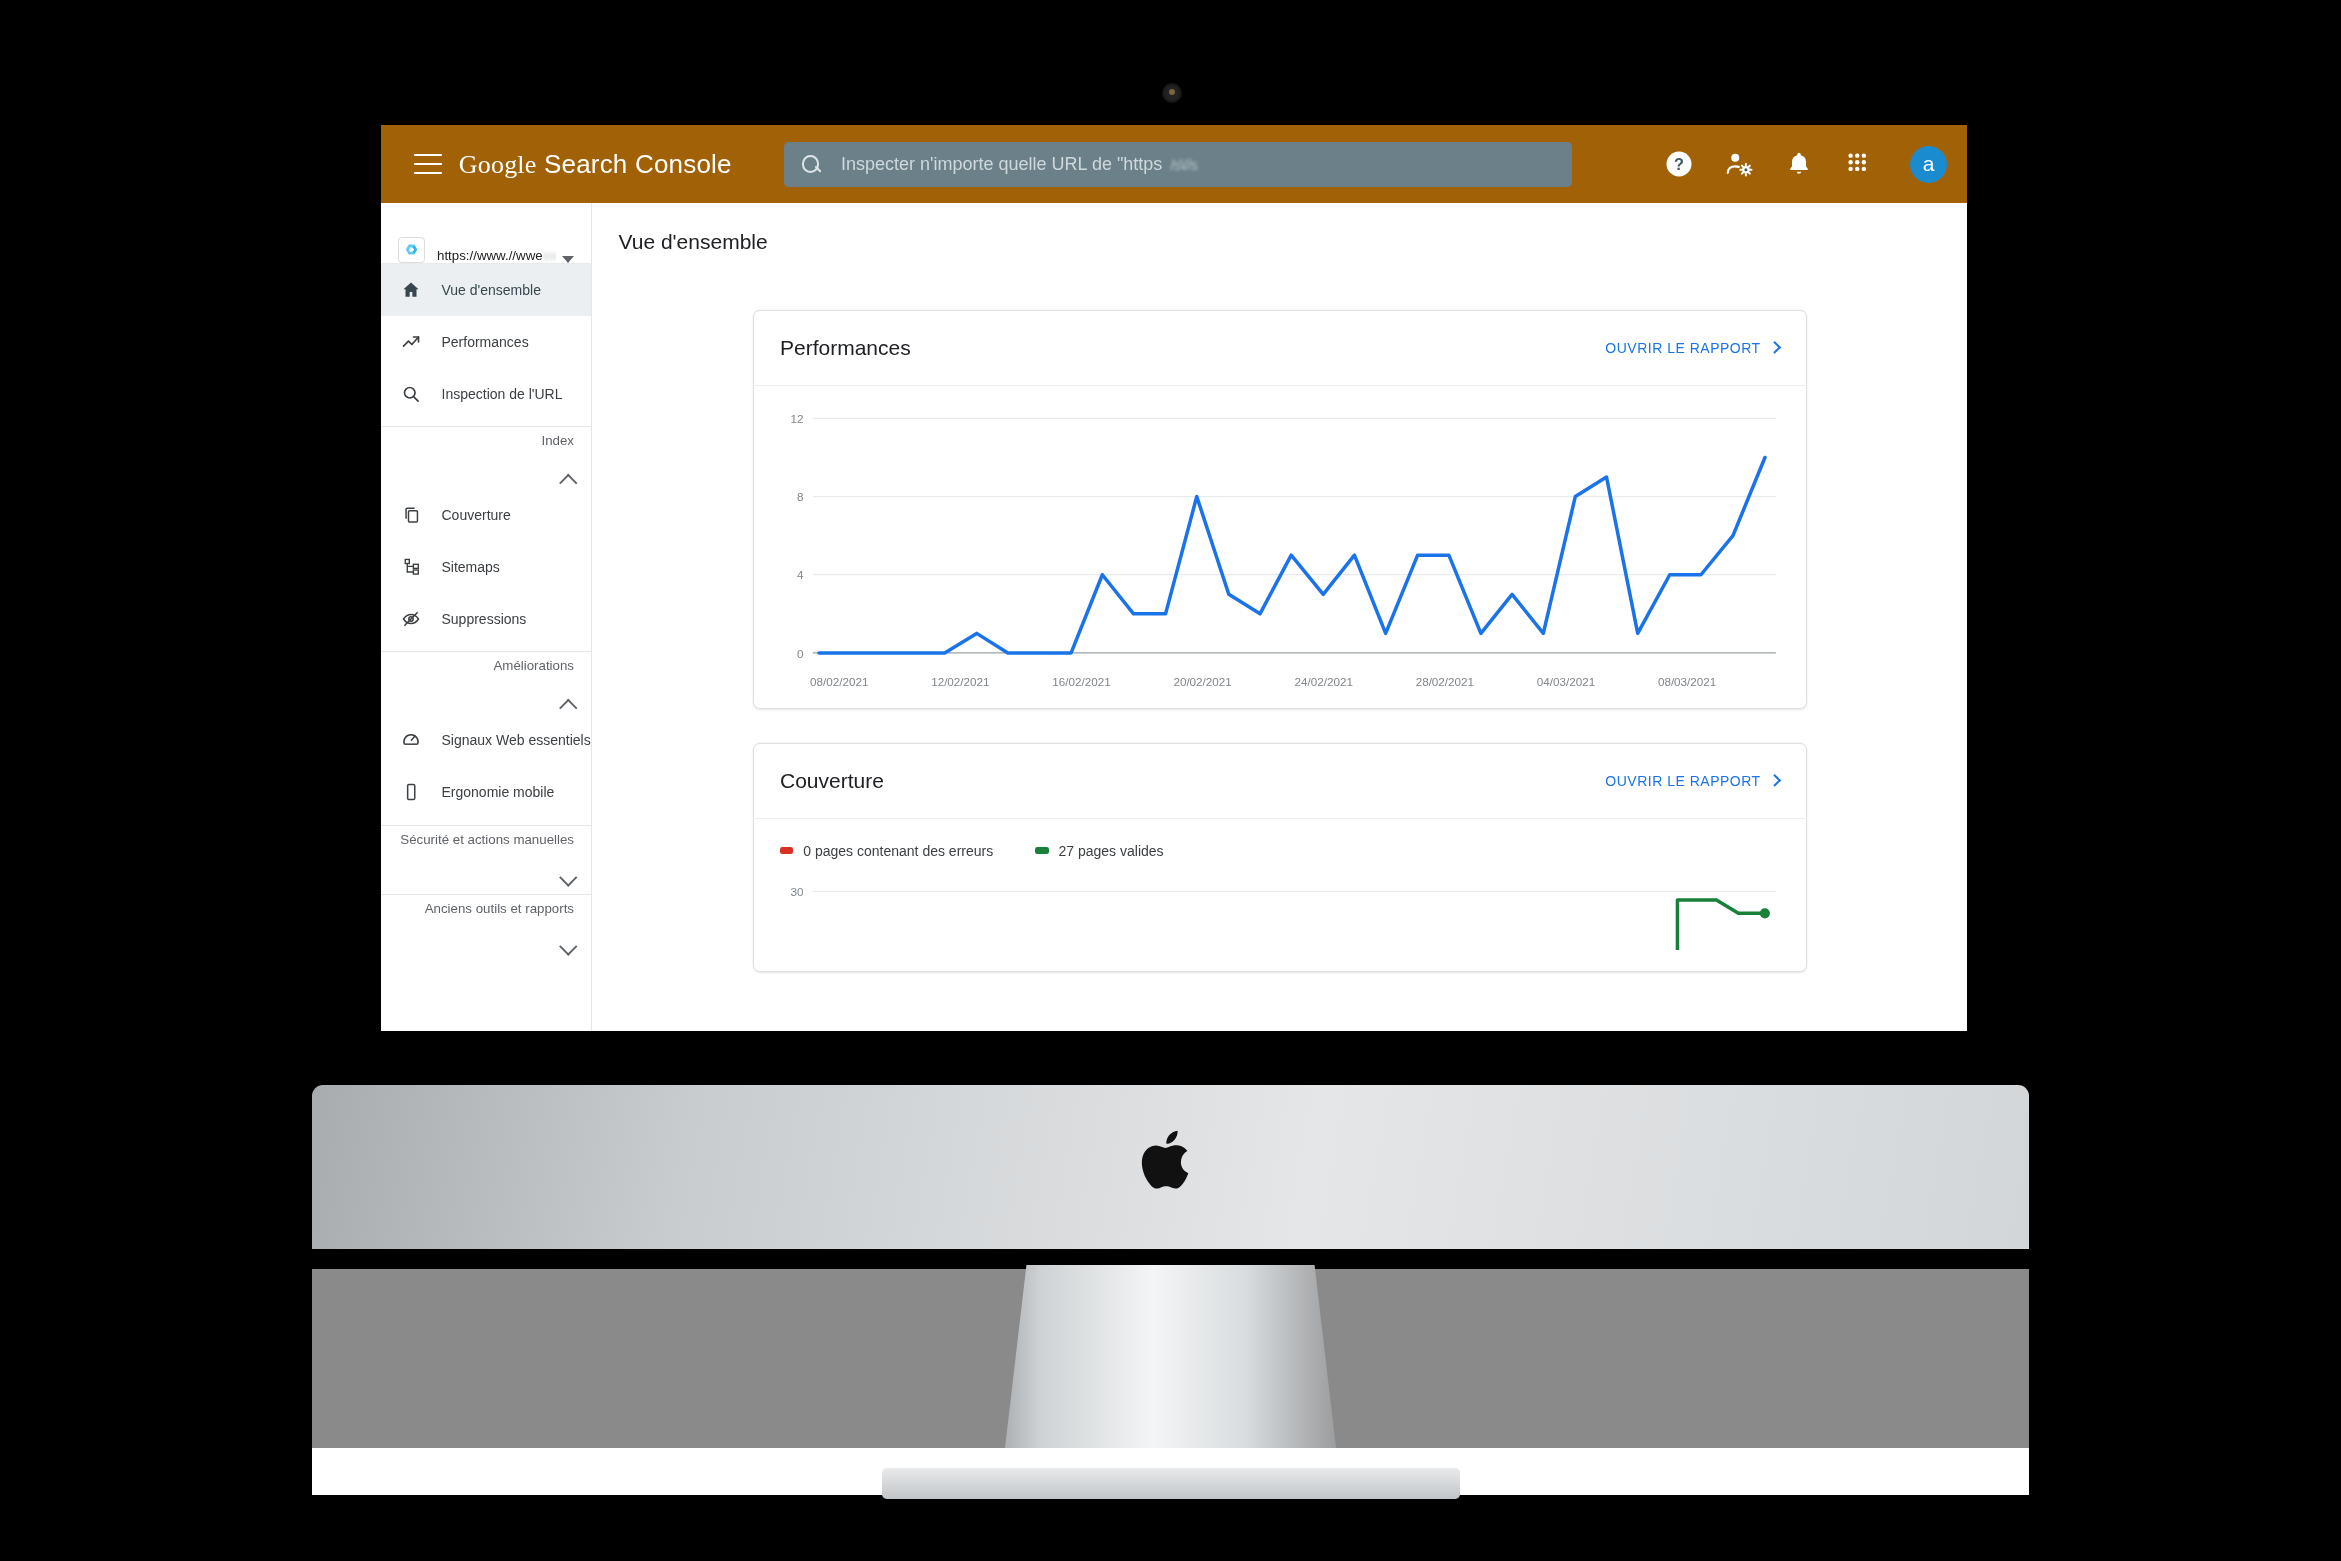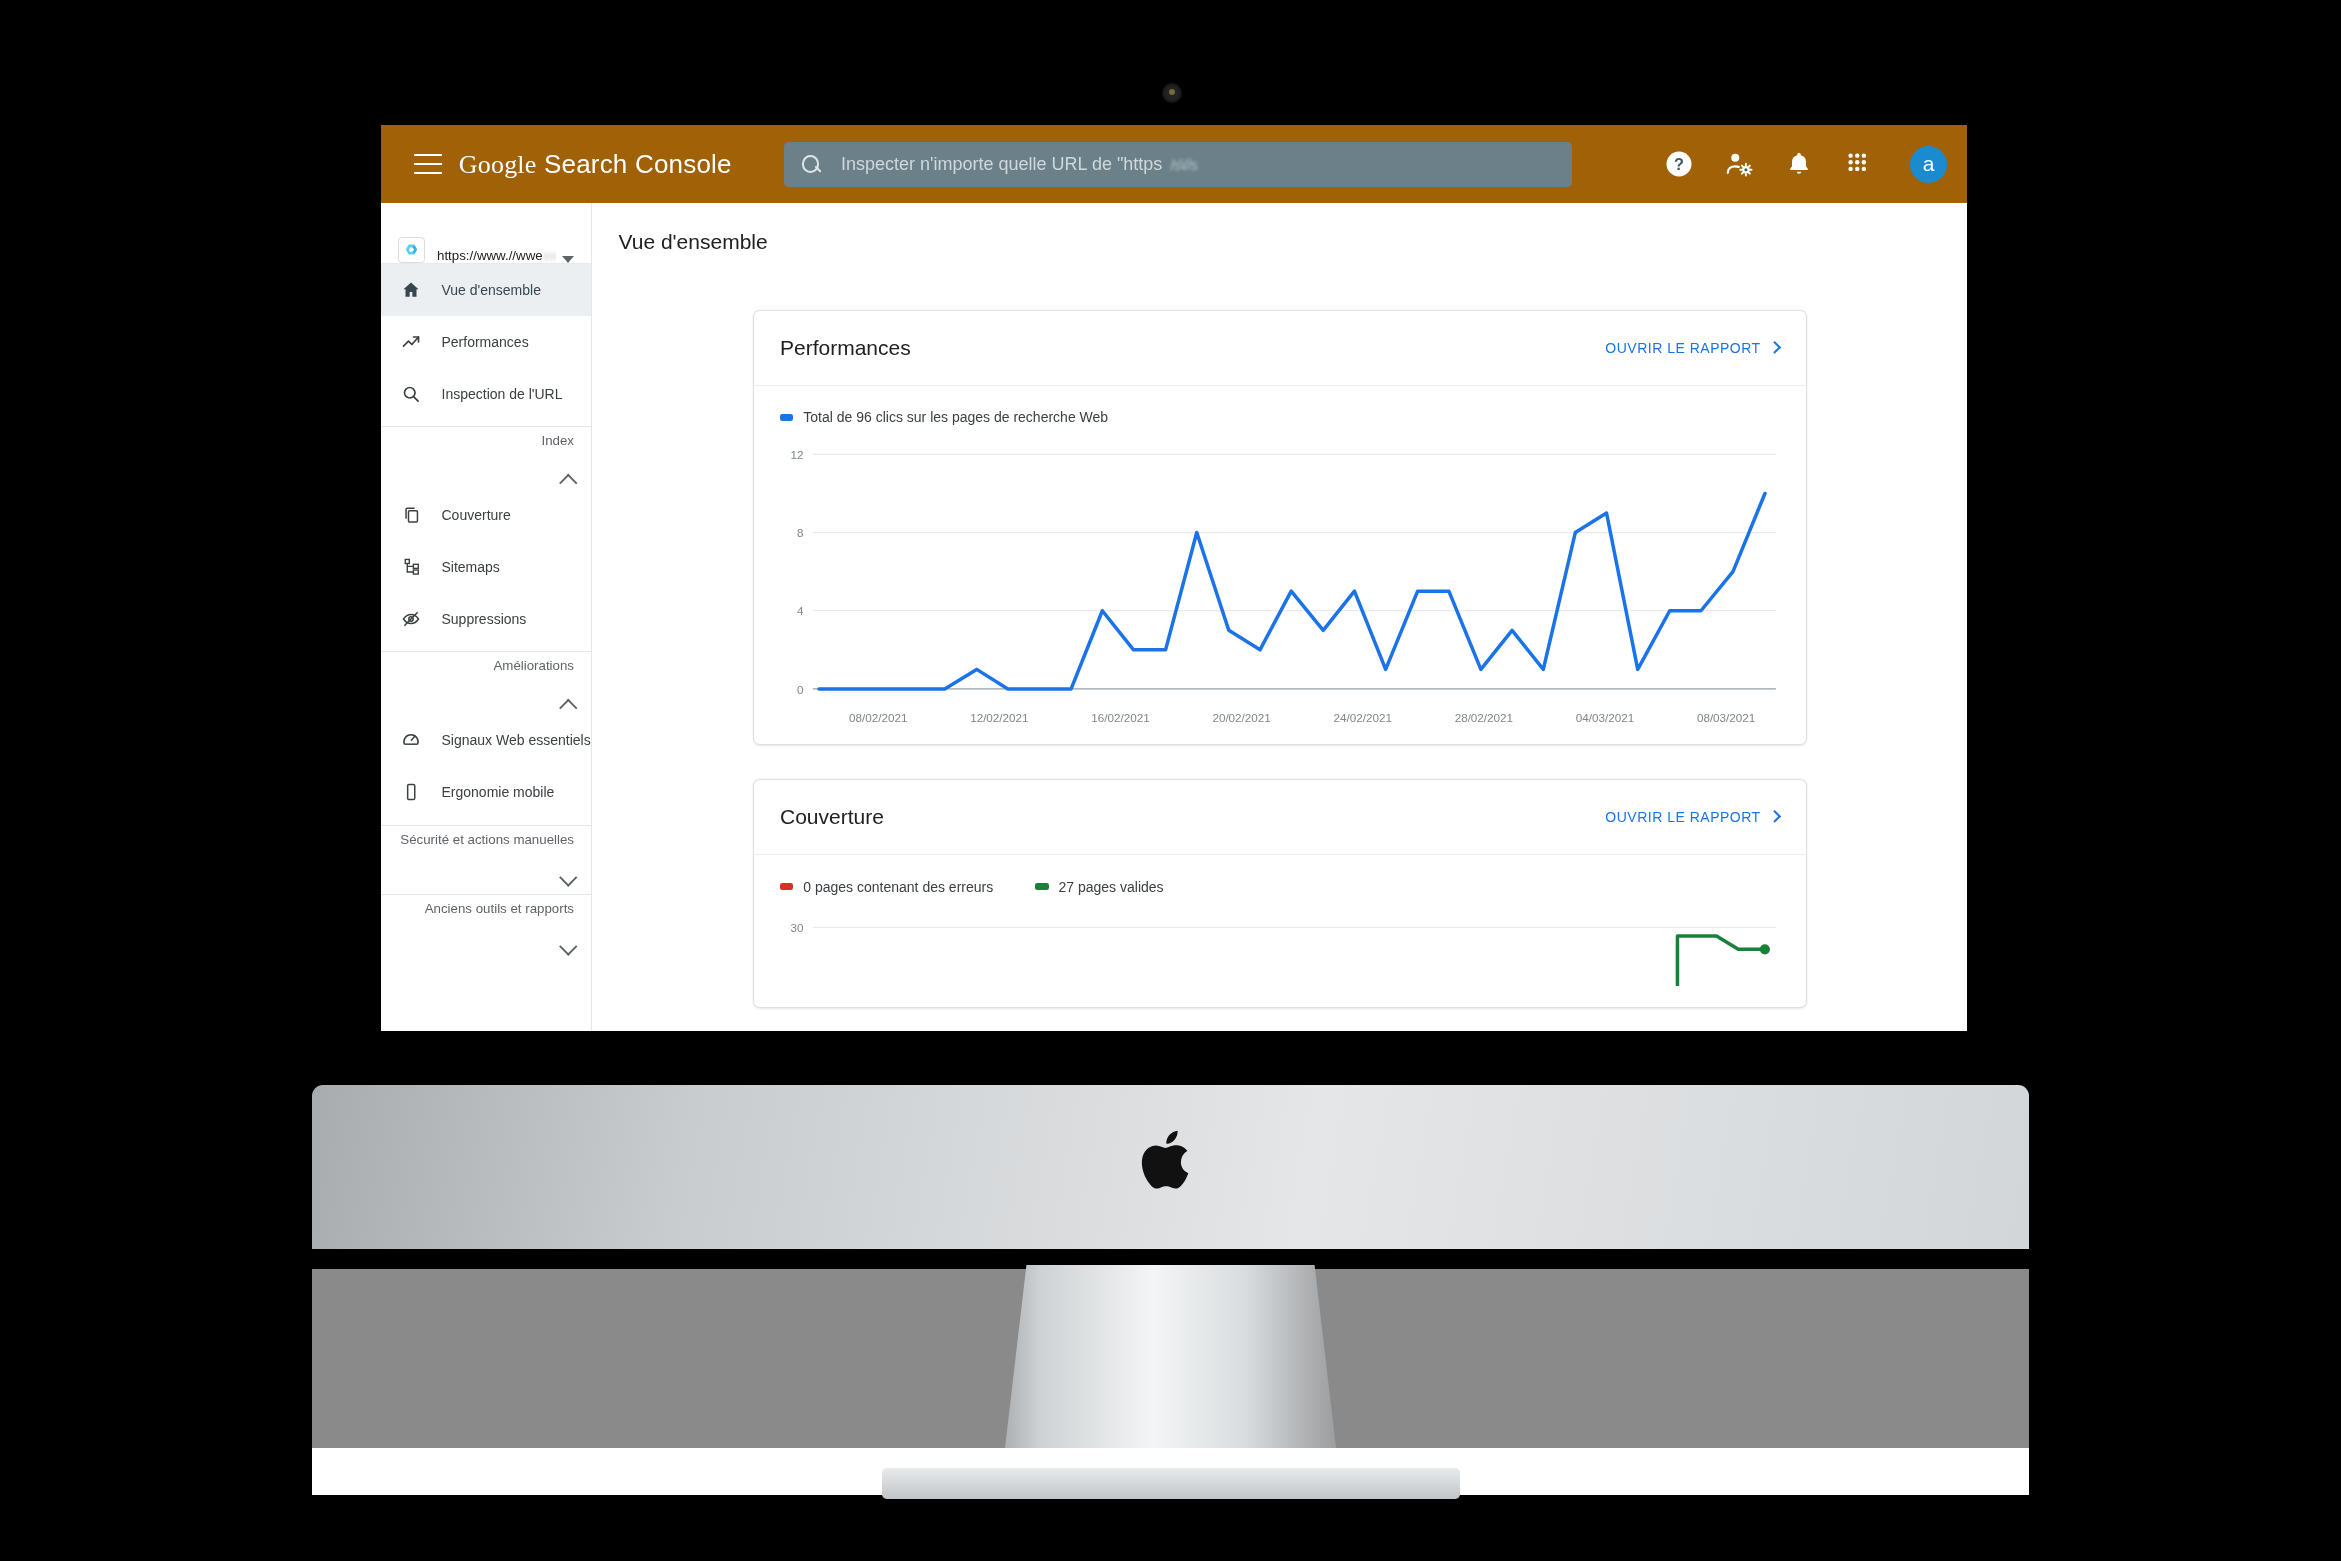--- a/index.html
+++ b/index.html
@@ -99,21 +99,21 @@
                      border-top:2px solid #1a73e8; transform:rotate(45deg); }
 
   .cardbody { padding:23.4px 26.5px 20px 26.5px; }
   .legend { display:flex; gap:42px; align-items:center; margin-bottom:20px; }
   .legitem { display:flex; align-items:center; gap:10px; font-size:14px; color:#3c4043; }
   .swatch { width:13.3px; height:7px; border-radius:2.3px; flex:none; }
 
   .chartbox { position:relative; width:100%; height:258px; }
   .chartbox svg { display:block; width:100%; height:100%; }
   .xaxis { display:flex; margin-top:7.8px; padding-left:30px; }
-  .xaxis span { flex:1; font-size:11.7px; color:#80868b; text-align:left;margin-left:39px; }
+  .xaxis span { flex:1; font-size:11.7px; color:#80868b; text-align:left; }
 
   .covbox { position:relative; width:100%; height:72px; overflow:hidden; }
 
   
   .imac-top { position:absolute; left:312px; top:1085px; width:1717px; height:164px;
               background:linear-gradient(100deg,#a9acaf 0%,#c9ccce 22%,#e4e6e8 58%,#d3d6d8 100%);
               border-radius:11px 11px 0 0; }
   .apple { position:absolute; left:1141px; top:1124px; width:59px; height:72px; }
   .darkband { position:absolute; left:312px; top:1269px; width:1717px; height:199px;
               background:#8a8a8a; }
@@ -334,26 +334,20 @@
 
           <div class="card">
             <div class="cardhdr">
               <div class="cardtitle">Performances</div>
               <div class="cardlink">
                 <span>OUVRIR LE RAPPORT</span>
                 <span class="arrow"></span>
               </div>
             </div>
             <div class="cardbody">
-              <div class="legend">
-                <div class="legitem">
-                  <span class="swatch" style="background:#1a73e8"></span>
-                  <span>Total de 96 clics sur les pages de recherche Web</span>
-                </div>
-              </div>
 
               <div class="chartbox">
                 <svg viewBox="0 0 1280 330" preserveAspectRatio="none">
 
                   <line x1="42" y1="12" x2="1276" y2="12" stroke="#e8eaed" stroke-width="1.6"></line>
                   <line x1="42" y1="112" x2="1276" y2="112" stroke="#e8eaed" stroke-width="1.6"></line>
                   <line x1="42" y1="212" x2="1276" y2="212" stroke="#e8eaed" stroke-width="1.6"></line>
                   <line x1="42" y1="312" x2="1276" y2="312" stroke="#9aa0a6" stroke-width="1.6"></line>
 
                   <text x="30" y="18" text-anchor="end" font-size="15" fill="#80868b" font-family="Liberation Sans, sans-serif">12</text>

